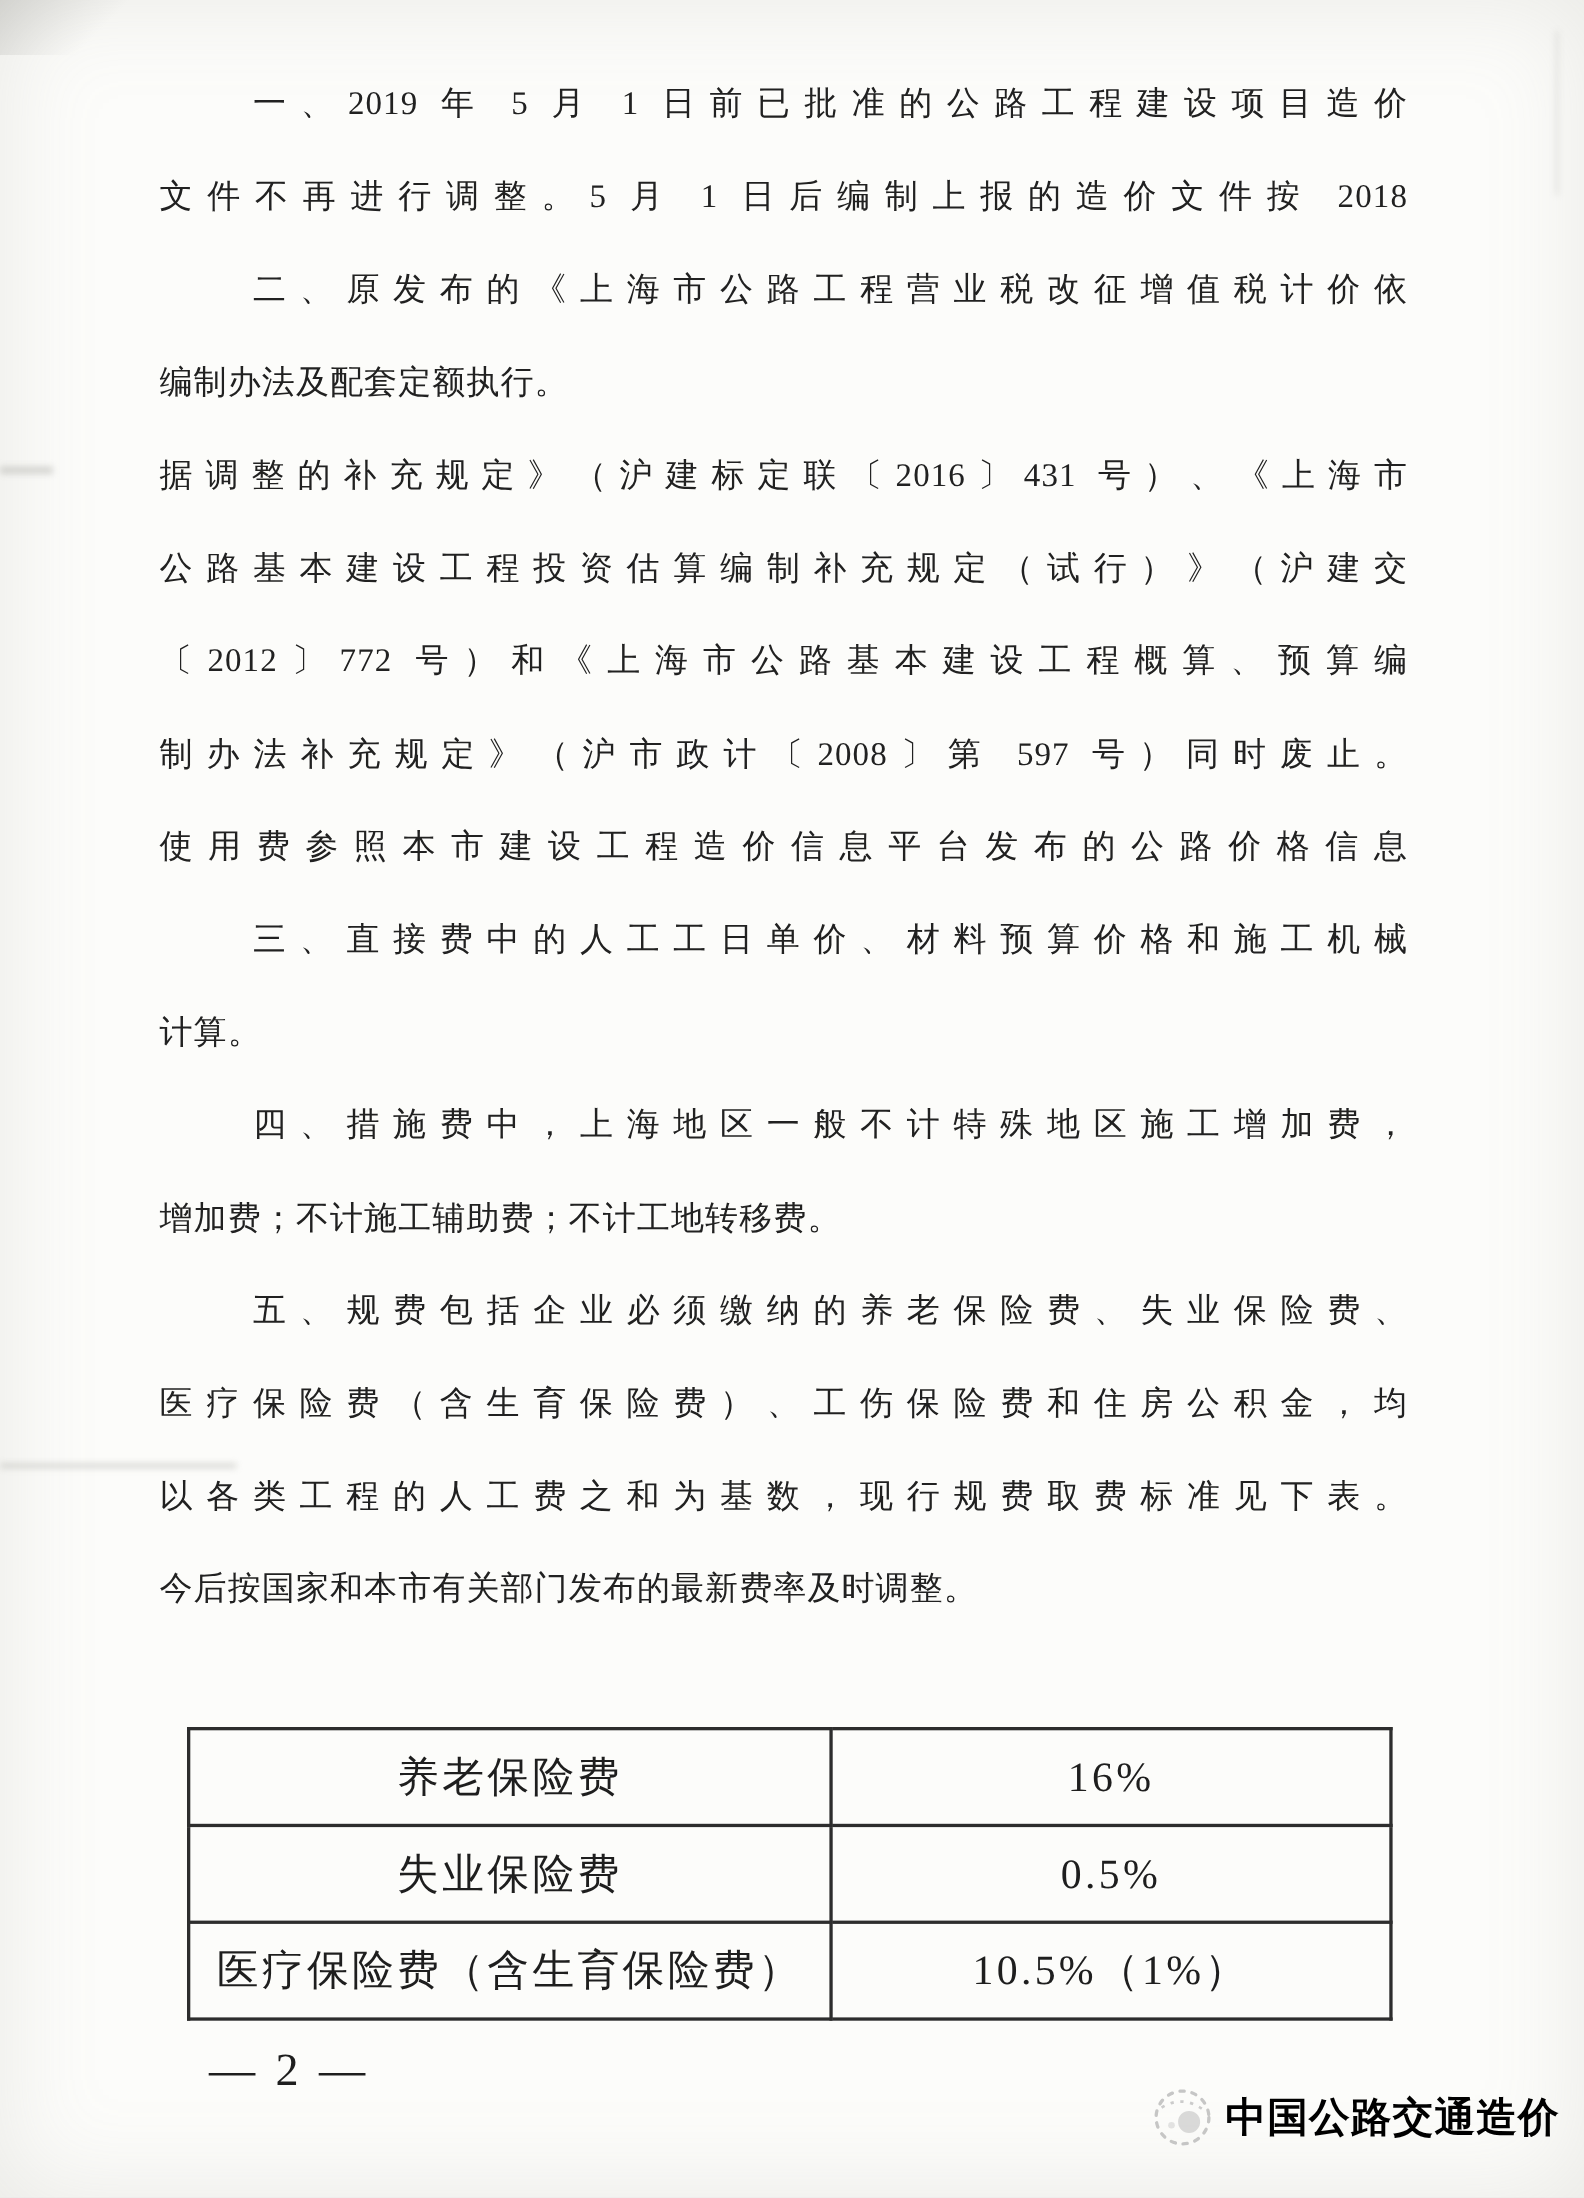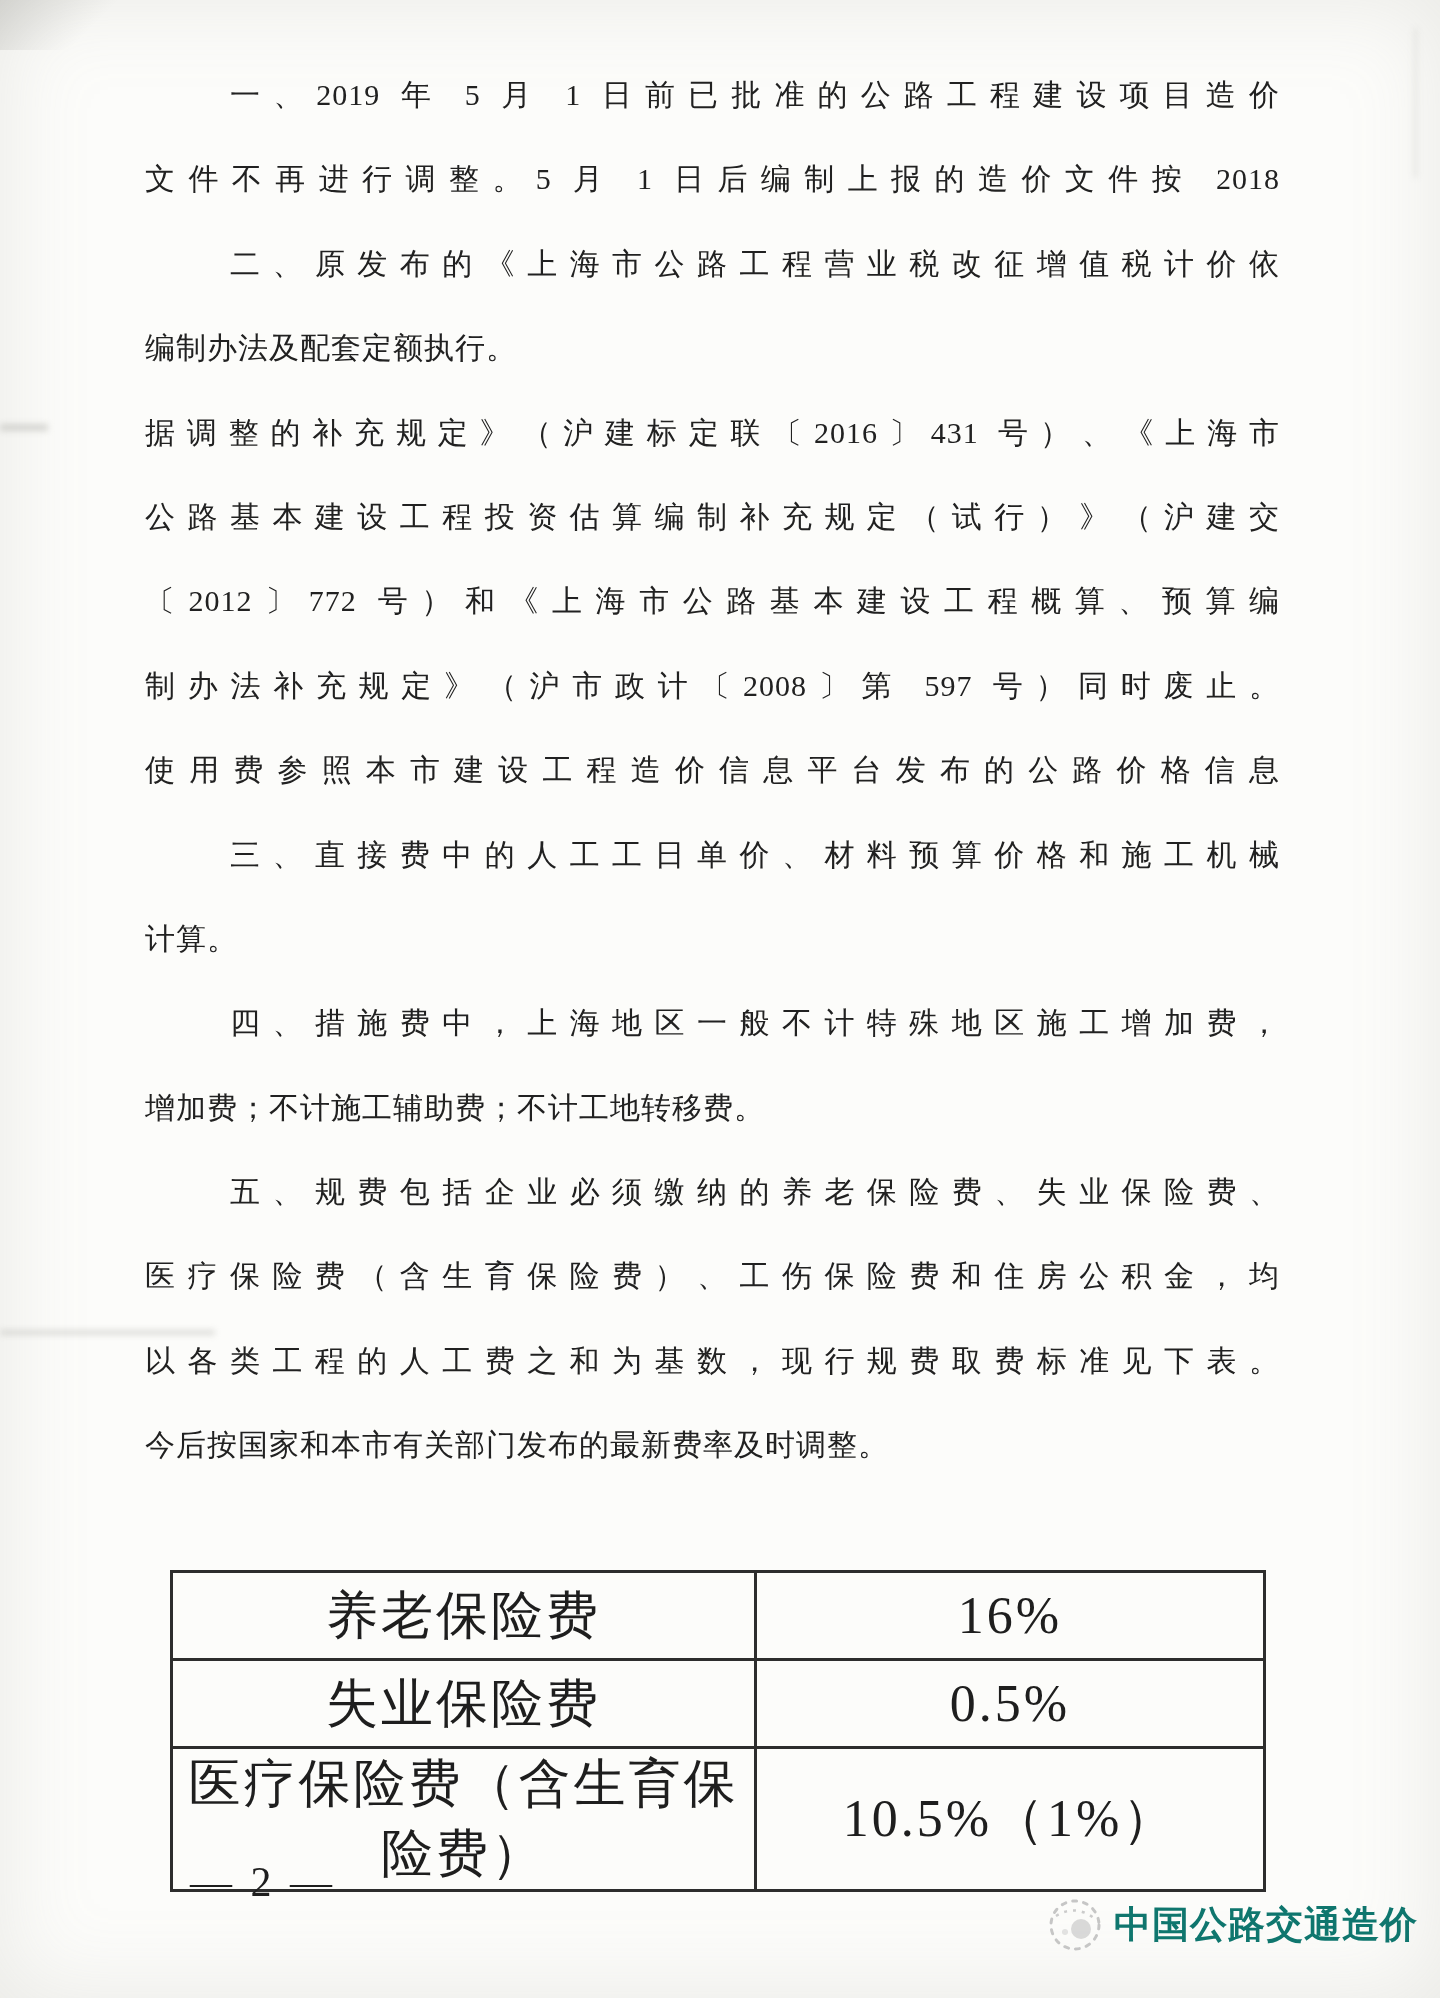--- a/index.html
+++ b/index.html
@@ -65,21 +65,21 @@
     width: 1093px;
     border-collapse: collapse;
     table-layout: fixed;
   }
   .fee-table td {
     border: 3px solid #2d2d2d;
     height: 85px;
     padding: 0;
     text-align: center;
     vertical-align: middle;
-    font-size: 52px;
+    font-size: 38px;
     font-weight: 500;
     letter-spacing: 3px;
     color: #1e1e1e;
   }
   .col-label { width: 584px; }
   .col-value { width: 509px; }
 
   
   .page-number {
     position: absolute;
@@ -98,21 +98,21 @@
     display: flex;
     align-items: center;
     gap: 10px;
   }
   .wm-logo { opacity: .85; }
   .wm-text {
     font-family: "Liberation Sans", "DejaVu Sans", sans-serif;
     font-size: 37px;
     font-weight: 600;
     letter-spacing: 1px;
-    color: #0f766e;
+    color: #000000;
     white-space: nowrap;
   }
 </style>
 </head>
 <body>
 
 <div class="page">
 
   <div class="artifact artifact-corner"></div>
   <div class="artifact artifact-fold-upper"></div>

